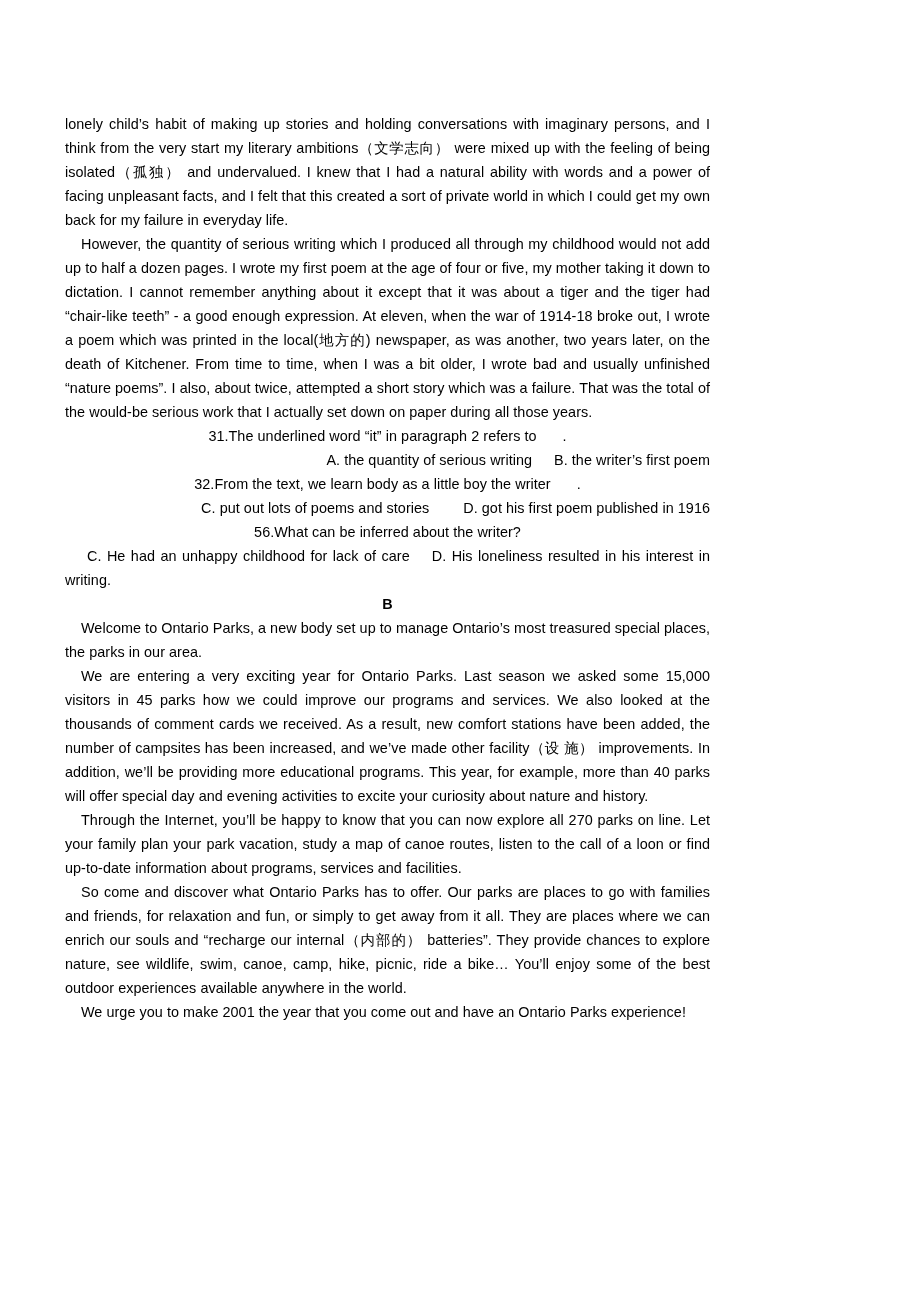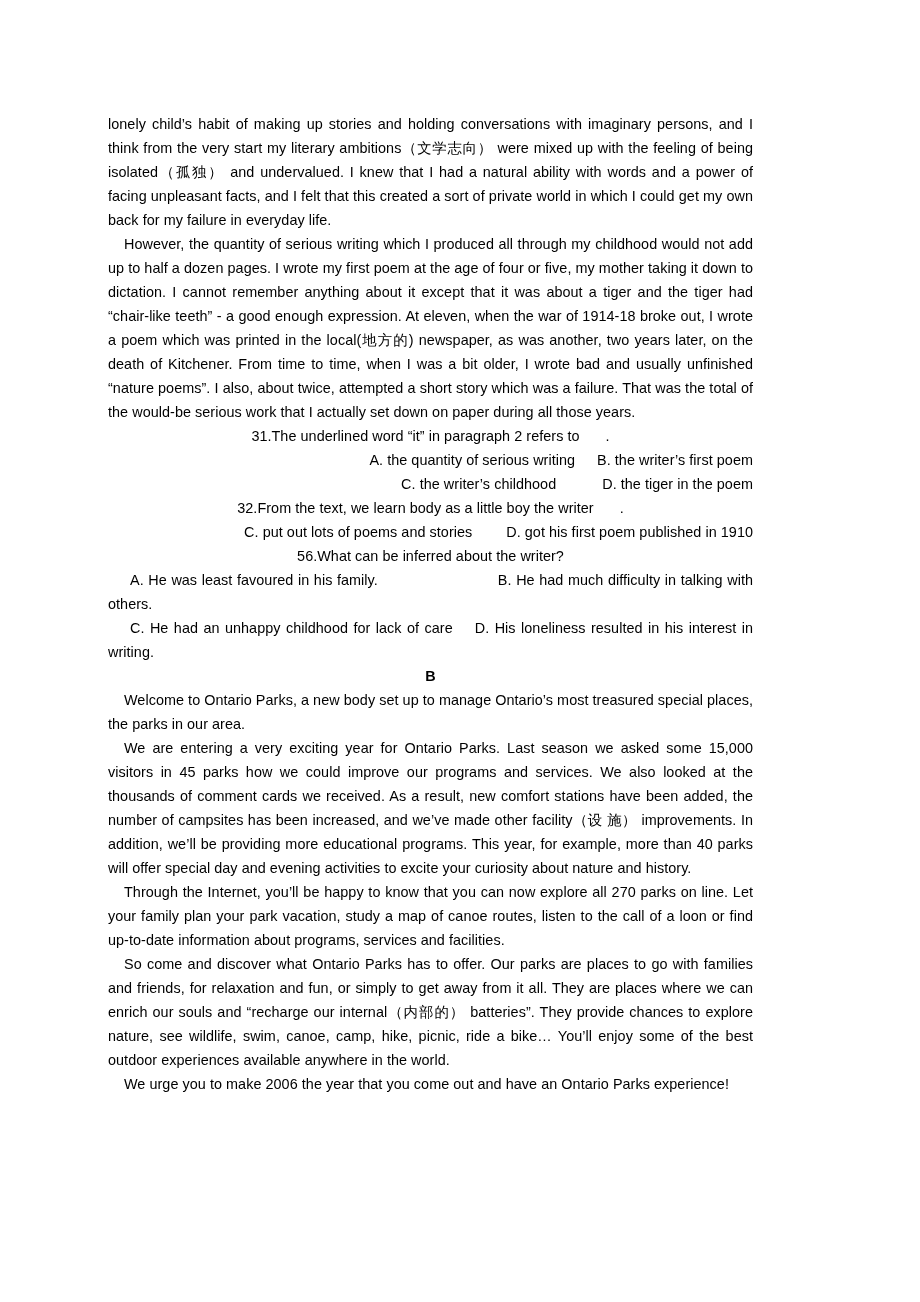--- a/index.html
+++ b/index.html
@@ -13,21 +13,21 @@
     font-family: "Liberation Sans", "DejaVu Sans", sans-serif;
     color: #000000;
     overflow: hidden;
   }
   #page {
     width: 920px;
     height: 1302px;
     position: relative;
     background: #ffffff;
     box-sizing: border-box;
-    padding: 112px 138px 0 108px;
+    padding: 112px 138px 0 65px;
   }
   .doc {
     width: 645px;
     font-size: 14.4px;
     line-height: 24px;
     text-align: justify;
     text-justify: inter-word;
     letter-spacing: 0.05px;
   }
   p {
@@ -87,31 +87,29 @@
 
 <div id="page">
   <div class="doc">
 
     <p class="para">lonely child’s habit of making up stories and holding conversations with imaginary persons, and I think from the very start my literary ambitions（文学志向） were mixed up with the feeling of being isolated（孤独） and undervalued. I knew that I had a natural ability with words and a power of facing unpleasant facts, and I felt that this created a sort of private world in which I could get my own back for my failure in everyday life.</p>
 
     <p class="para-indent"><span>However, the quantity of serious writing which I produced all through my childhood would not add up to half a dozen pages. I wrote my first poem at the age of four or five, my mother taking </span><span class="underlined">it</span><span> down to dictation. I cannot remember anything about it except that it was about a tiger and the tiger had “chair-like teeth” - a good enough expression. At eleven, when the war of 1914-18 broke out, I wrote a poem which was printed in the local(地方的) newspaper, as was another, two years later, on the death of Kitchener. From time to time, when I was a bit older, I wrote bad and usually unfinished “nature poems”. I also, about twice, attempted a short story which was a failure. That was the total of the would-be serious work that I actually set down on paper during all those years.</span></p>
 
     <p class="q-line"><span>31.</span><span>The underlined word “it” in paragraph 2 refers to</span><span class="blank"></span><span>.</span></p>
     <p class="opt-line"><span>A. the quantity of serious writing</span><span class="opt-gap-a"></span><span>B. the writer’s first poem</span></p>
-    <p class="opt-line"><span>C. the writer’s childhood</span><span class="opt-gap-c"></span><span>D. the tiger in the poem</span></p>
 
     <p class="q-line"><span>32.</span><span>From the text, we learn body as a little boy the writer</span><span class="blank"></span><span>.</span></p>
-    <p class="opt-line"><span>C. put out lots of poems and stories</span><span class="opt-gap-e"></span><span>D. got his first poem published in 1910</span></p>
+    <p class="opt-line"><span>C. put out lots of poems and stories</span><span class="opt-gap-e"></span><span>D. got his first poem published in 1916</span></p>
 
     <p class="q-line"><span>56.</span><span>What can be inferred about the writer?</span></p>
-    <p class="opt-line hang"><span>A. He was least favoured in his family.</span><span style="display:inline-block;width:120px"></span><span>B. He had much difficulty in talking with others.</span></p>
     <p class="opt-line hang"><span>C. He had an unhappy childhood for lack of care</span><span class="opt-gap-d"></span><span>D. His loneliness resulted in his interest in writing.</span></p>
 
     <p class="section-letter">B</p>
 
     <p class="para-indent">Welcome to Ontario Parks, a new body set up to manage Ontario’s most treasured special places, the parks in our area.</p>
     <p class="para-indent">We are entering a very exciting year for Ontario Parks. Last season we asked some 15,000 visitors in 45 parks how we could improve our programs and services. We also looked at the thousands of comment cards we received. As a result, new comfort stations have been added, the number of campsites has been increased, and we’ve made other facility（设 施） improvements. In addition, we’ll be providing more educational programs. This year, for example, more than 40 parks will offer special day and evening activities to excite your curiosity about nature and history.</p>
     <p class="para-indent">Through the Internet, you’ll be happy to know that you can now explore all 270 parks on line. Let your family plan your park vacation, study a map of canoe routes, listen to the call of a loon or find up-to-date information about programs, services and facilities.</p>
     <p class="para-indent">So come and discover what Ontario Parks has to offer. Our parks are places to go with families and friends, for relaxation and fun, or simply to get away from it all. They are places where we can enrich our souls and “recharge our internal（内部的） batteries”. They provide chances to explore nature, see wildlife, swim, canoe, camp, hike, picnic, ride a bike… You’ll enjoy some of the best outdoor experiences available anywhere in the world.</p>
-    <p class="para-indent no-just">We urge you to make 2006 the year that you come out and have an Ontario Parks experience!</p>
+    <p class="para-indent no-just">We urge you to make 2001 the year that you come out and have an Ontario Parks experience!</p>
 
   </div>
 </div>
 
 </body></html>

